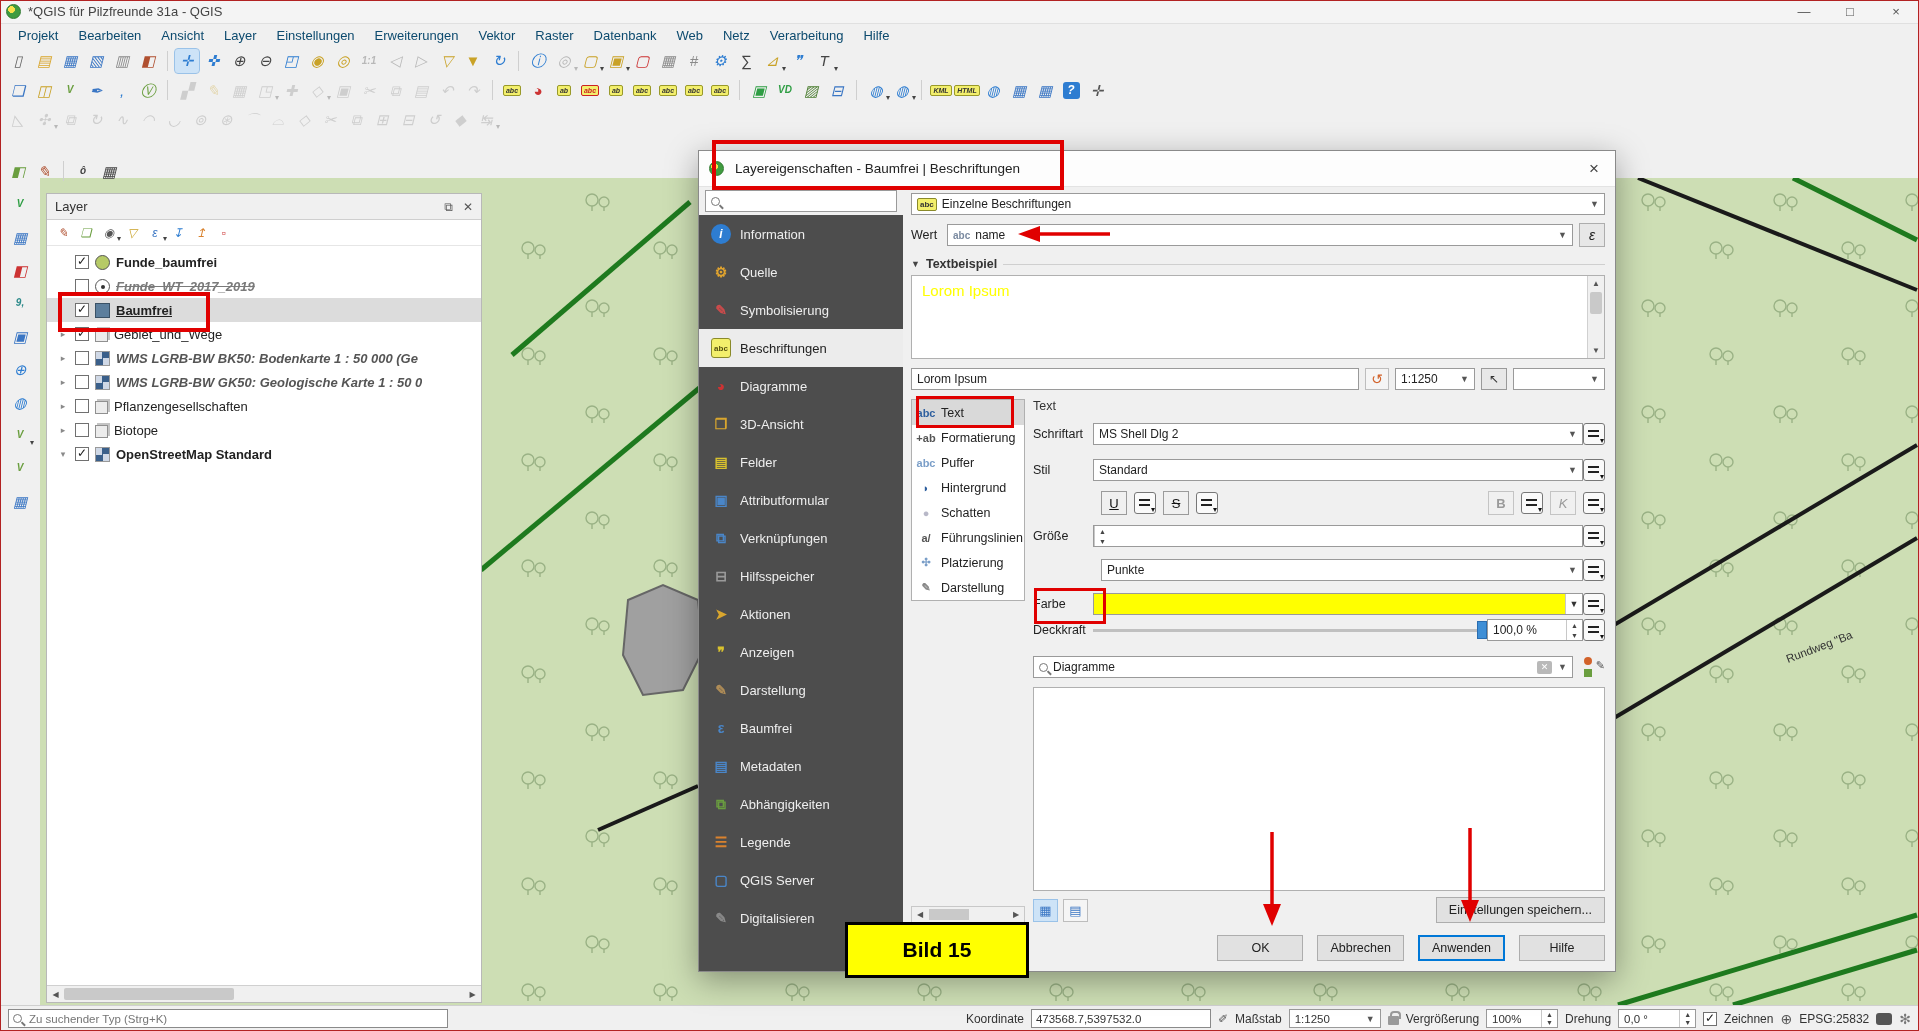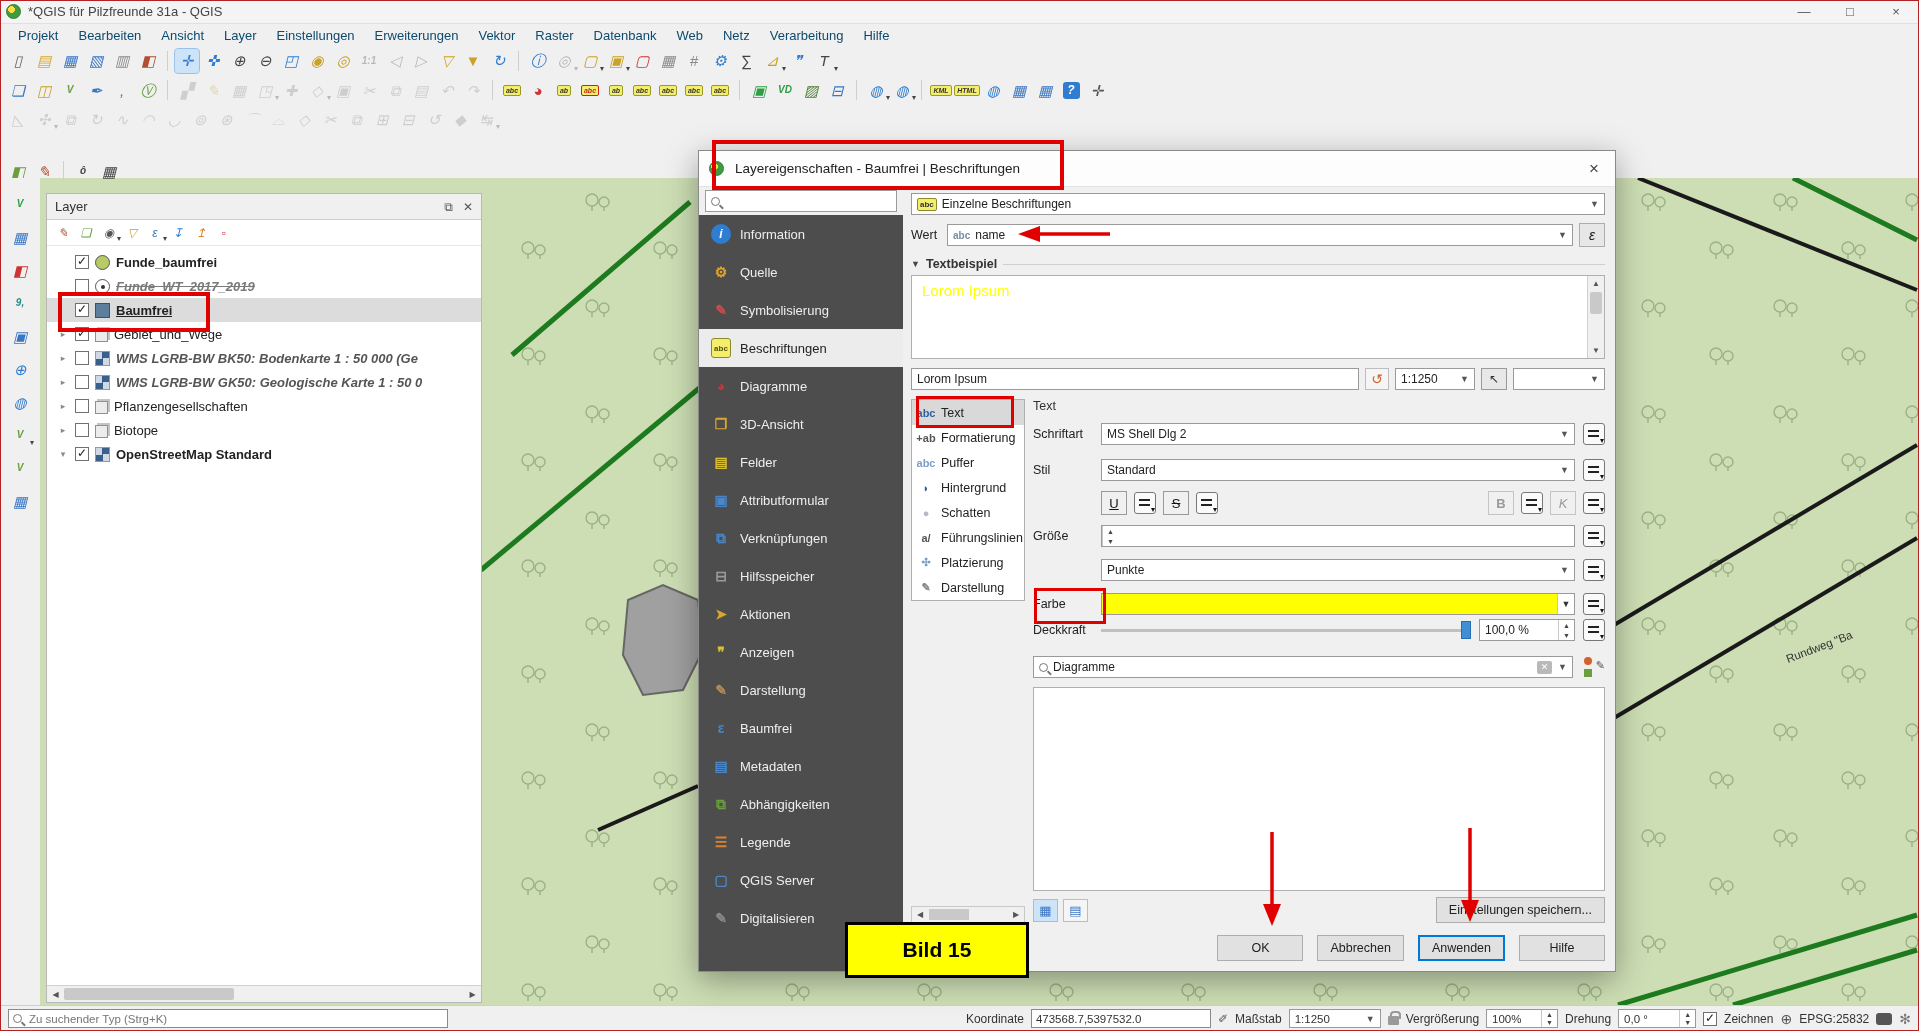--- a/index.html
+++ b/index.html
@@ -123,21 +123,21 @@
   .tab-item { height:25px; display:flex; align-items:center; gap:5px; padding-left:4px; white-space:nowrap; overflow:hidden; font-size:12.5px; }
   .tab-item.sel { background:#d9d9d9; }
   .tab-ico { width:20px; flex:0 0 auto; text-align:center; font-size:11px; font-weight:bold; }
   .tabs-col .spacer { flex:1; }
   .hscroll { height:17px; border:1px solid #c8c8c8; background:#f0f0f0; display:flex; align-items:center; }
   .hscroll .ar { width:16px; text-align:center; font-size:8px; color:#555; }
   .hscroll .track { flex:1; height:100%; position:relative; }
   .hscroll .thumb { position:absolute; left:1px; top:2px; width:40px; height:11px; background:#c9c9c9; }
   .panel-col { flex:1; margin-left:8px; display:flex; flex-direction:column; min-width:0; }
   .p-header { font-size:12.5px; color:#333; height:16px; }
-  .p-row { display:flex; align-items:center; gap:8px; }
+  .p-row { display:flex; align-items:center; }
   .p-row .plbl { width:60px; font-size:12.5px; flex:0 0 auto; }
   .p-row .grow { flex:1; min-width:0; }
   .fmt-row { display:flex; align-items:center; justify-content:space-between; margin-top:10px; padding-left:68px; padding-right:0; }
   .fmt-grp { display:flex; align-items:center; gap:7px; }
   .fmt-btn { width:26px; height:24px; border:1px solid #9a9a9a; background:#f0f0f0; display:flex; align-items:center; justify-content:center; font-size:13px; color:#111; }
   .fmt-btn.dis { color:#9a9a9a; border-color:#c4c4c4; }
   .color-bar { flex:1; height:22px; border:1px solid #9a9a9a; background:#fff; display:flex; min-width:0; }
   .color-bar .cfill { flex:1; margin:0; }
   .color-bar .cdrop { width:17px; display:flex; align-items:center; justify-content:center; font-size:9px; color:#333; border-left:1px solid #c8c8c8; }
   .slider { flex:1; height:20px; position:relative; }

